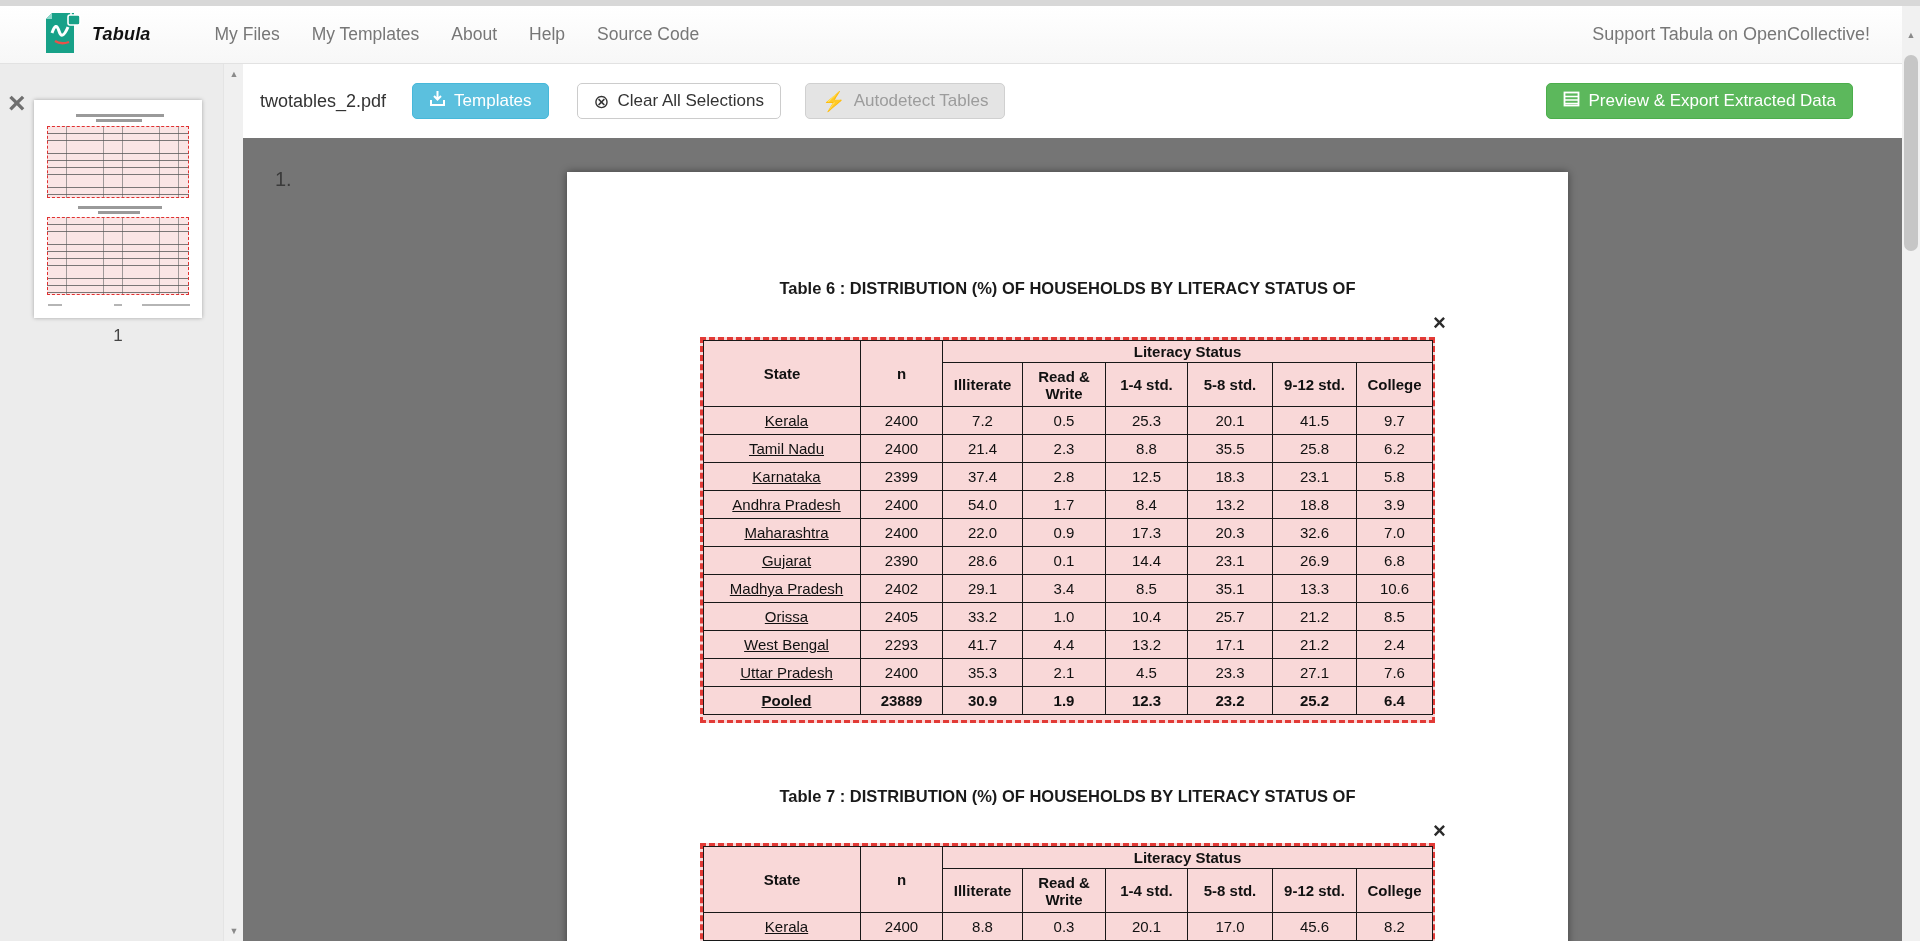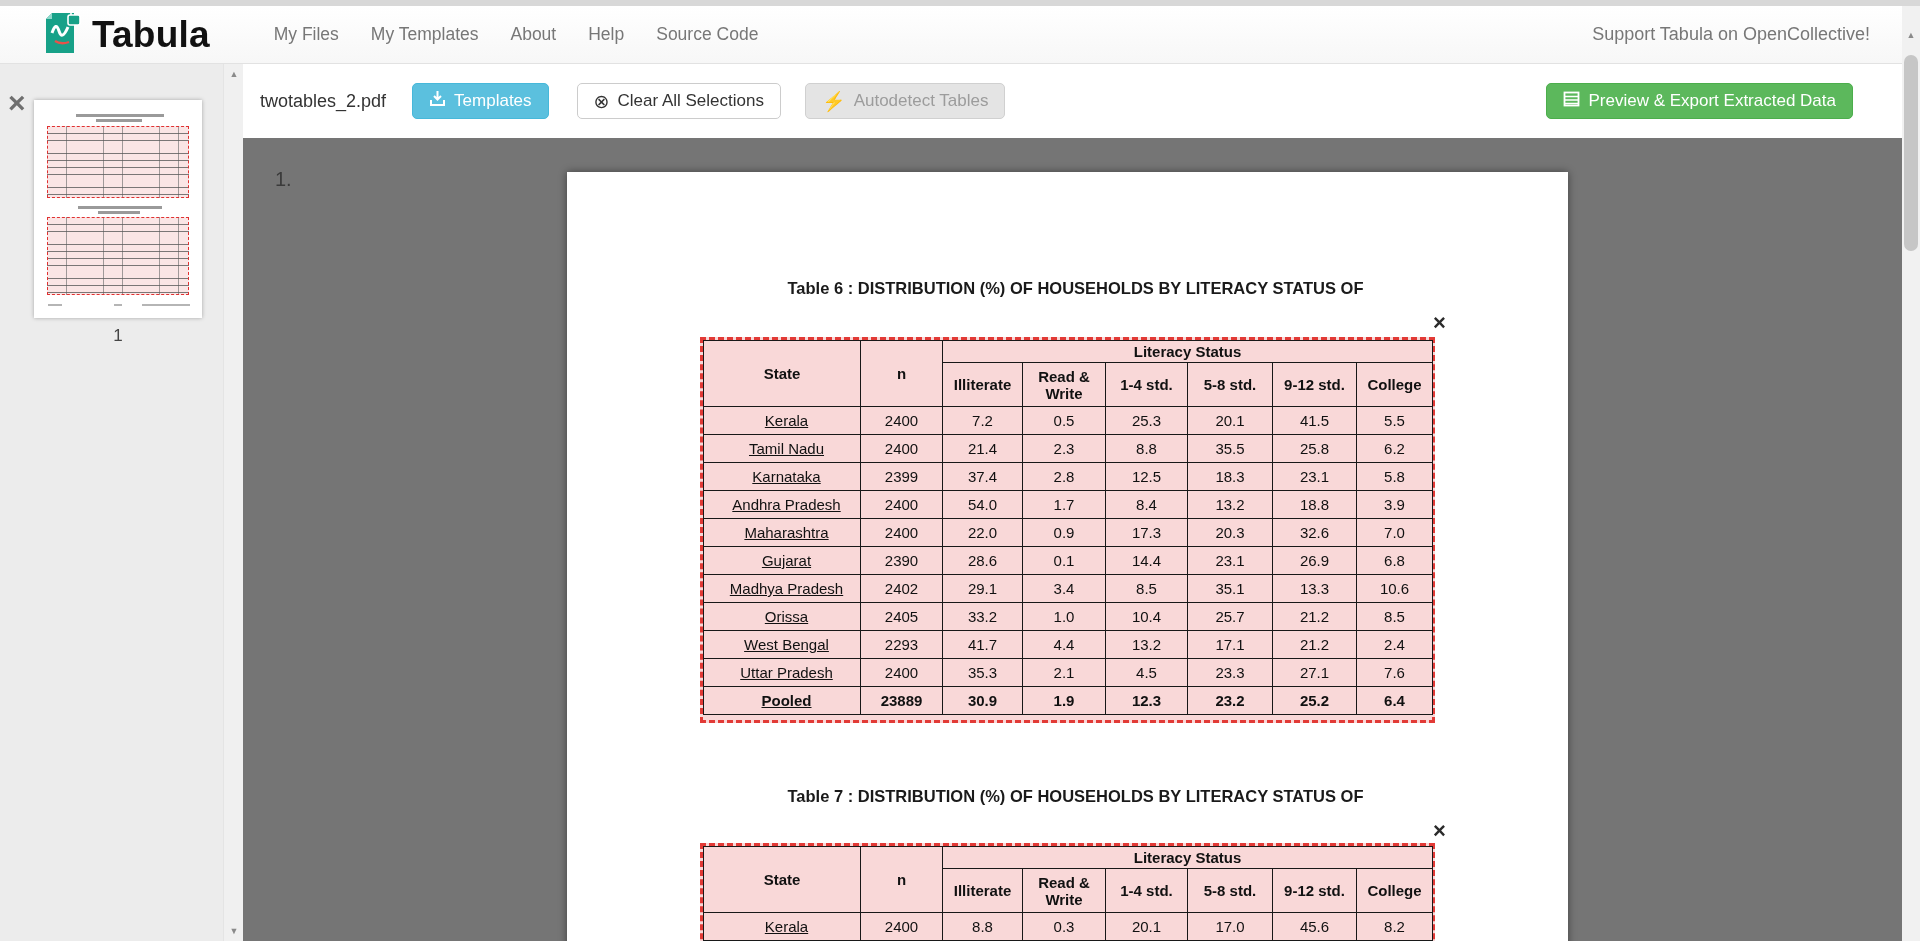--- a/index.html
+++ b/index.html
@@ -7,21 +7,21 @@
     font-family:"Liberation Sans", sans-serif; background:#757575; }
 
   
   .top-strip { position:absolute; left:0; top:0; width:1920px; height:6px; background:#d8d8d8; }
 
   
   .navbar { position:absolute; left:0; top:6px; width:1920px; height:58px;
     background:linear-gradient(#ffffff,#f7f7f7); border-bottom:1px solid #e2e2e2;
     display:flex; align-items:center; }
   .brand { display:flex; align-items:center; gap:10px; margin-left:42px; cursor:pointer; }
-  .brand-text { font-size:37px; font-weight:bold; color:#111; letter-spacing:0.2px; }
+  .brand-text { font-size:18px; font-weight:bold; color:#111; letter-spacing:0.2px;font-style:italic; }
   .nav-links { display:flex; gap:32px; margin-left:64px; }
   .nav-link { font-size:17.5px; color:#777; cursor:pointer; white-space:nowrap; }
   .support-link { margin-left:auto; margin-right:50px; font-size:18px; color:#777; cursor:pointer; }
 
   
   .toolbar { position:absolute; left:243px; top:64px; width:1659px; height:74px;
     background:#ffffff; display:flex; align-items:center; padding-left:17px; }
   .filename { font-size:18px; color:#333; margin-right:26px; }
   .btn { display:inline-flex; align-items:center; gap:8px; height:34px; padding:17px 16px;
     font-size:17px; border-radius:5px; border:1px solid transparent; cursor:pointer;
@@ -54,21 +54,21 @@
   
   .right-scroll { position:absolute; left:1902px; top:6px; width:18px; height:935px; background:#f1f1f1; }
   .right-scroll .scroll-arrow { width:18px; }
   .scroll-thumb { position:absolute; left:2px; top:49px; width:14px; height:196px;
     background:#c6c6c6; border-radius:7px; cursor:grab; }
 
   
   .main-page-label { position:absolute; left:275px; top:168px; font-size:20px; color:#3b3b3b; }
   .pdf-page { position:absolute; left:567px; top:172px; width:1001px; height:1100px;
     background:#fff; box-shadow:0 0 8px rgba(0,0,0,0.45); }
-  .pdf-title { position:absolute; left:8px; width:1001px; text-align:center;
+  .pdf-title { position:absolute; left:0; width:1001px; text-align:center;
     font-size:16.5px; font-weight:bold; color:#1a1a1a; line-height:20px; }
   .t6-title { top:106px; }
   .t7-title { top:614px; }
   .sel-close { position:absolute; font-size:22px; font-weight:bold; color:#2b2b2b;
     line-height:1; cursor:pointer; }
   .close-1 { left:866px; top:140px; }
   .close-2 { left:866px; top:648px; }
   .selection { position:absolute; left:133px; width:735px; border:3px dashed #e23a36;
     background:rgba(233,116,116,0.28); cursor:move; }
   .sel-1 { top:165px; height:386px; }
@@ -209,21 +209,21 @@
         </thead>
         <tbody>
           <tr>
             <td class="state-cell">Kerala</td>
             <td class="num-cell">2400</td>
             <td class="num-cell">7.2</td>
             <td class="num-cell">0.5</td>
             <td class="num-cell">25.3</td>
             <td class="num-cell">20.1</td>
             <td class="num-cell">41.5</td>
-            <td class="num-cell">5.5</td>
+            <td class="num-cell">9.7</td>
           </tr>
           <tr>
             <td class="state-cell">Tamil Nadu</td>
             <td class="num-cell">2400</td>
             <td class="num-cell">21.4</td>
             <td class="num-cell">2.3</td>
             <td class="num-cell">8.8</td>
             <td class="num-cell">35.5</td>
             <td class="num-cell">25.8</td>
             <td class="num-cell">6.2</td>

